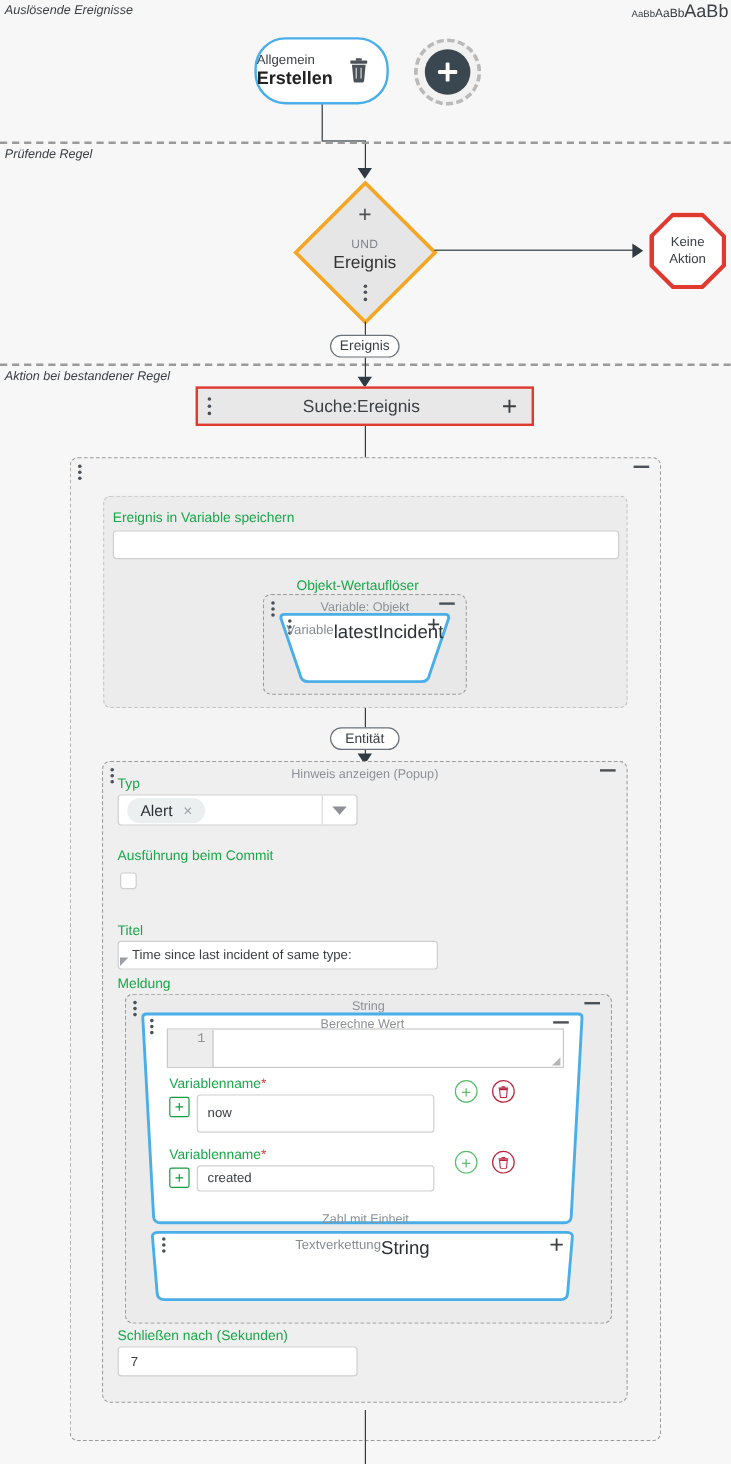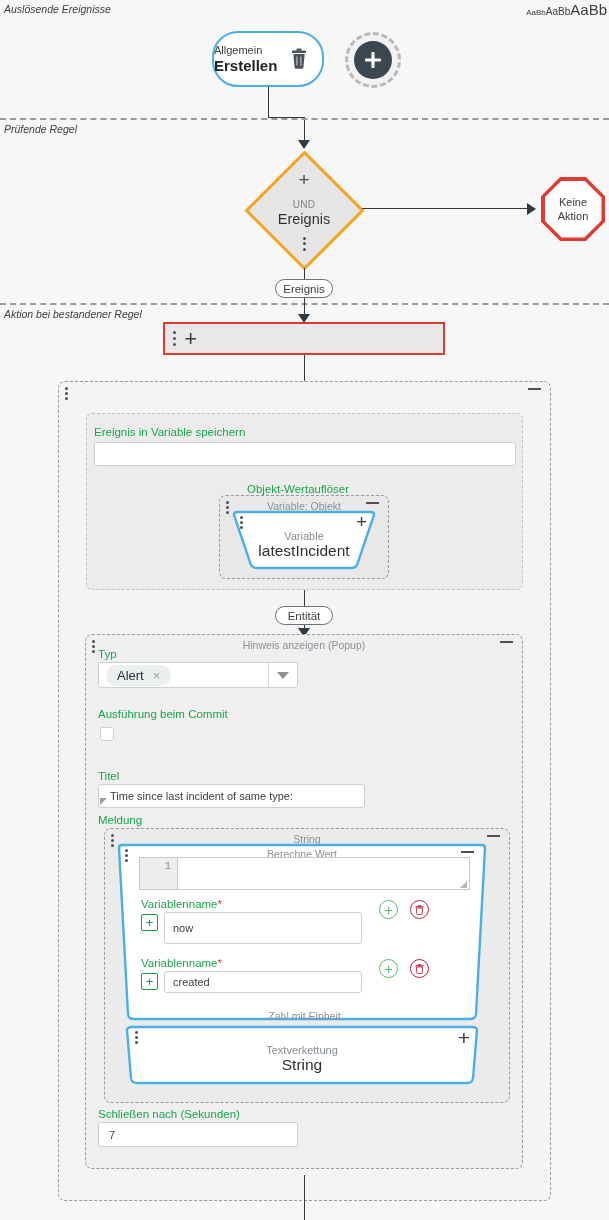--- a/index.html
+++ b/index.html
@@ -97,22 +97,22 @@
   .glabel{position:absolute;font-size:11.5px;color:#1aa74a;white-space:nowrap;}
   .req{color:#e0392f;}
 
   .tinput{position:absolute;background:#fff;border:1.2px solid #cfcfcf;
     border-radius:3px;box-sizing:border-box;display:flex;align-items:center;
     font-size:11px;color:#3b4045;padding-left:8px;}
 
   
   .trap{position:absolute;}
   .trap svg{position:absolute;left:0;top:0;overflow:visible;}
-  .trap-content{position:absolute;inset:0;display:flex;flex-direction:column;
-    align-items:center;justify-content:center;}
+  .trap-content{position:absolute;inset:0;display:flex;flex-direction:row;
+    justify-content:center;}
   .trap-sub{font-size:11px;color:#868d93;}
   .trap-main{font-size:15.5px;color:#2c3136;margin-top:0px;}
 
   
   .selbox{position:absolute;background:#fff;border:1.2px solid #cfcfcf;
     border-radius:3px;box-sizing:border-box;display:flex;align-items:center;}
   .chip{background:#eceff0;border-radius:11px;height:21px;display:flex;
     align-items:center;padding:0 11px;margin-left:7px;font-size:13px;color:#2c3136;}
   .chip-x{margin-left:9px;color:#9aa0a5;font-size:13px;}
   .sel-arrow-wrap{margin-left:auto;width:28px;height:100%;border-left:1.2px solid #d9d9d9;
@@ -223,20 +223,21 @@
 <div class="lane-label" style="top:308px;">Aktion bei bestandener Regel</div>
 <div class="vline" style="left:304px;top:298px;height:20px;"></div>
 <div class="arrow-down" style="left:298px;top:314px;"></div>
 
 <div class="searchbar" style="left:163px;top:322px;width:282px;height:33px;">
   <span class="kebab">
       <i></i>
       <i></i>
       <i></i>
     </span>
+  <span class="sb-title">Suche:Ereignis</span>
   <span class="plus-big">+</span>
 </div>
 
 <div class="vline" style="left:304px;top:355px;height:53px;"></div>
 <div class="arrow-down" style="left:298px;top:404px;"></div>
 
 <div class="dbox" style="left:58px;top:381px;width:493px;height:820px;background:#f4f4f4;">
   <span class="dbox-kebab">
       <i></i>
       <i></i>

